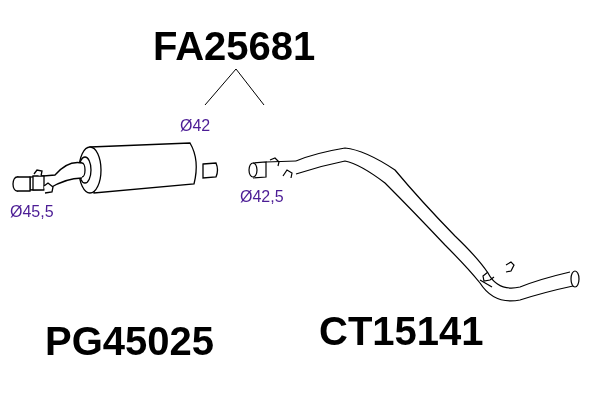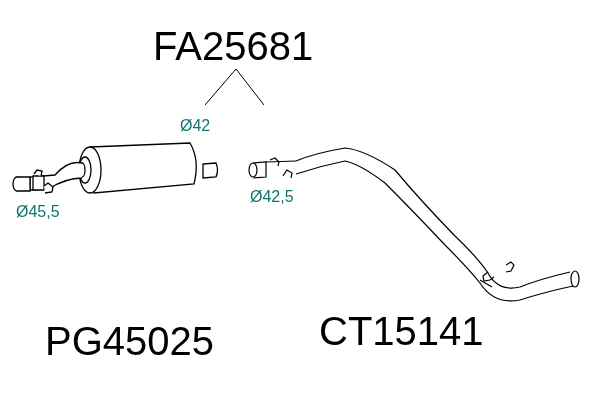--- a/index.html
+++ b/index.html
@@ -1,18 +1,18 @@
 <!DOCTYPE html>
 <html><head>
 <meta charset="utf-8">
 <style>
   html, body { margin:0; padding:0; background:#ffffff; }
   body { width:600px; height:400px; position:relative; overflow:hidden; font-family:"Liberation Sans", sans-serif; }
-  .label-big { position:absolute; font-weight:normal; color:#000; font-size:40px; line-height:1; letter-spacing:0; }
-  .label-dim { position:absolute; font-size:16px; color:#0f766e; line-height:1; }
+  .label-big { position:absolute; font-weight:bold; color:#000; font-size:40px; line-height:1; letter-spacing:0; }
+  .label-dim { position:absolute; font-size:16px; color:#4c1d95; line-height:1; }
   svg { position:absolute; left:0; top:0; }
 </style>
 </head>
 <body>
 
 <svg width="600" height="400" viewBox="0 0 600 400">
 
   <g stroke="#000" stroke-width="1" fill="none">
     <line x1="205" y1="105" x2="236" y2="69"></line>
     <line x1="236" y1="69" x2="264" y2="105"></line>
@@ -52,19 +52,19 @@
     <path d="M488 272 L483 276 L484 281 L490 280 L494 277"></path>
     <path d="M506 265 L511 262 L514 265 L511 271 L506 272"></path>
     <path d="M480 280 L492 287"></path>
   </g>
 </svg>
 
 <div class="label-big" style="left:153px; top:26px;">FA25681</div>
 
 <div class="label-dim" style="left:180px; top:118px;">Ø42</div>
 
-<div class="label-dim" style="left:16px; top:204px;">Ø45,5</div>
+<div class="label-dim" style="left:10px; top:204px;">Ø45,5</div>
 
-<div class="label-dim" style="left:250px; top:189px;">Ø42,5</div>
+<div class="label-dim" style="left:240px; top:189px;">Ø42,5</div>
 
 <div class="label-big" style="left:45px; top:321px;">PG45025</div>
 
 <div class="label-big" style="left:319px; top:311px;">CT15141</div>
 
 </body></html>

